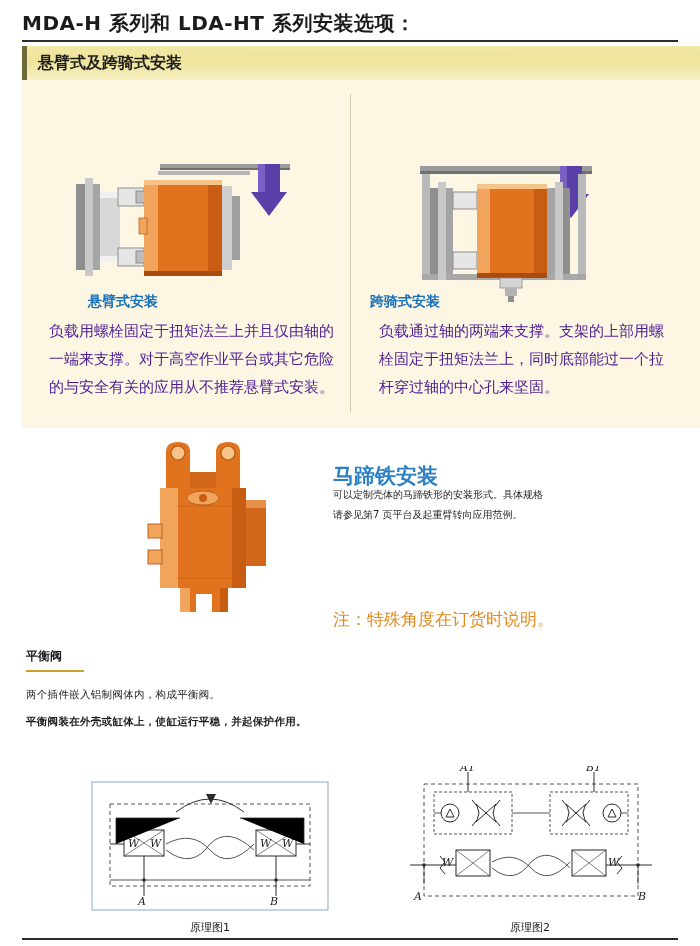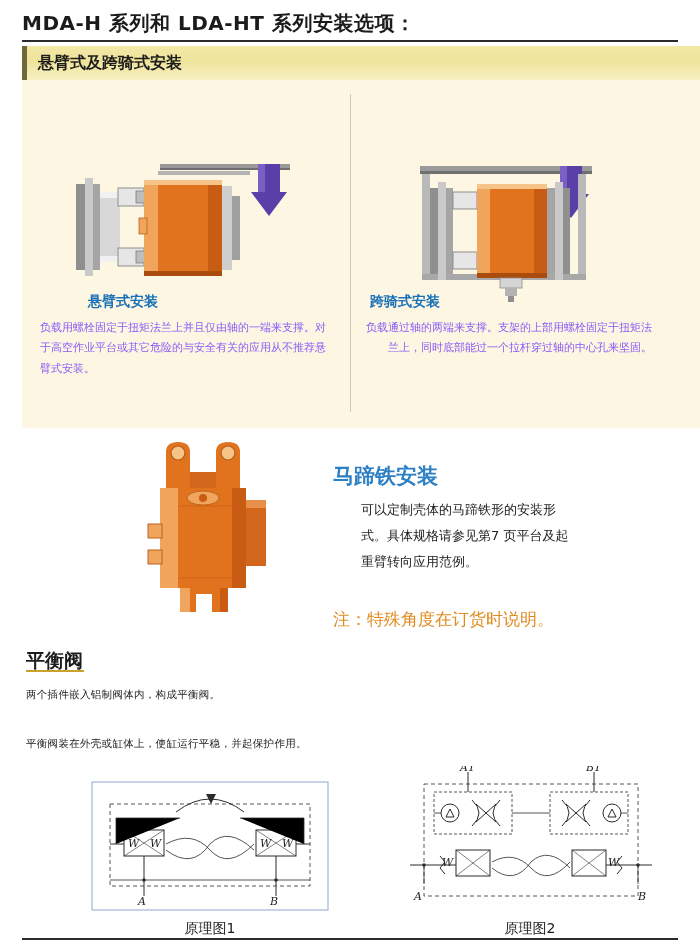--- a/index.html
+++ b/index.html
@@ -81,64 +81,64 @@
 
   
   .col-head {
     position: absolute;
     font-size: 14px;
     font-weight: bold;
     color: #1b72b8;
   }
   .col-body {
     position: absolute;
-    font-size: 11px;
+    font-size: 15px;
     line-height: 1.85;
-    color: #8b5cf6;
+    color: #4c1d95;
     width: 290px;
+    margin-left: 9px;
   }
 
   
   .illus {
     position: absolute;
   }
 
   
   .horseshoe-title {
     position: absolute;
     left: 333px;
     top: 462px;
     font-size: 21px;
     font-weight: bold;
     color: #2b7fc4;
   }
   .horseshoe-body {
     position: absolute;
     left: 333px;
-    top: 497px;
+    top: 485px;
     width: 210px;
-    font-size: 13px;
+    font-size: 10px;
     line-height: 2.0;
     color: #1c1c1c;
-    margin-left: 28px;
   }
   .horseshoe-note {
     position: absolute;
     left: 333px;
     top: 608px;
     font-size: 17px;
     color: #e08a1e;
   }
 
   
   .bv-title {
     position: absolute;
     left: 26px;
     top: 648px;
-    font-size: 19px;
+    font-size: 12px;
     font-weight: bold;
     color: #1b1b1b;
   }
   .bv-underline {
     position: absolute;
     left: 26px;
     top: 670px;
     width: 58px;
     height: 2px;
     background: #c9a227;
@@ -146,21 +146,21 @@
   .bv-line {
     position: absolute;
     left: 26px;
     font-size: 10.5px;
     color: #1c1c1c;
     letter-spacing: 0.3px;
     text-align: right;
   }
   .fig-caption {
     position: absolute;
-    font-size: 14px;
+    font-size: 11px;
     color: #1c1c1c;
     text-align: center;
   }
   .diagram-label {
     font-family: "DejaVu Serif", "Liberation Serif", serif;
     font-style: italic;
     font-size: 11px;
     fill: #1c1c1c;
   }
   .bottom-rule {
@@ -258,21 +258,21 @@
 
     <rect x="140" y="186" width="22" height="10" fill="#d5d5d5" stroke="#8d8d8d" stroke-width="0.8"></rect>
     <rect x="145" y="196" width="12" height="8" fill="#b3b3b3"></rect>
     <rect x="148" y="204" width="6" height="6" fill="#8f8f8f"></rect>
   </svg>
 
   <div class="col-head" style="left:18px; top:247px;margin-left:48px;">悬臂式安装</div>
   <div class="col-body" style="left:18px; top:272px;">负载用螺栓固定于扭矩法兰上并且仅由轴的一端来支撑。对于高空作业平台或其它危险的与安全有关的应用从不推荐悬臂式安装。</div>
 
   <div class="col-head" style="left:348px; top:247px;">跨骑式安装</div>
-  <div class="col-body" style="left:340px; top:272px;text-align:right;">负载通过轴的两端来支撑。支架的上部用螺栓固定于扭矩法兰上，同时底部能过一个拉杆穿过轴的中心孔来坚固。</div>
+  <div class="col-body" style="left:348px; top:272px;">负载通过轴的两端来支撑。支架的上部用螺栓固定于扭矩法兰上，同时底部能过一个拉杆穿过轴的中心孔来坚固。</div>
 </div>
 
 <svg class="illus" style="left:120px; top:438px;" width="210" height="190" viewBox="0 0 210 190">
 
   <path d="M46 14 Q46 4 58 4 Q70 4 70 14 L70 52 L46 52 Z" fill="#e2731e"></path>
   <path d="M96 14 Q96 4 108 4 Q120 4 120 14 L120 52 L96 52 Z" fill="#e2731e"></path>
   <ellipse cx="58" cy="15" rx="7" ry="7" fill="#f6c389" stroke="#b55a12" stroke-width="1.2"></ellipse>
   <ellipse cx="108" cy="15" rx="7" ry="7" fill="#f6c389" stroke="#b55a12" stroke-width="1.2"></ellipse>
 
   <path d="M70 34 L96 34 L96 56 L70 56 Z" fill="#d2661a"></path>
@@ -298,21 +298,21 @@
   <path d="M58 140 L112 140" stroke="#c05a12" stroke-width="1" opacity="0.6"></path>
 </svg>
 
 <div class="horseshoe-title">马蹄铁安装</div>
 <div class="horseshoe-body">可以定制壳体的马蹄铁形的安装形式。具体规格请参见第7 页平台及起重臂转向应用范例。</div>
 <div class="horseshoe-note">注：特殊角度在订货时说明。</div>
 
 <div class="bv-title">平衡阀</div>
 <div class="bv-underline"></div>
 <div class="bv-line" style="top:688px;">两个插件嵌入铝制阀体内，构成平衡阀。</div>
-<div class="bv-line" style="top:737px;">平衡阀装在外壳或缸体上，使缸运行平稳，并起保护作用。</div>
+<div class="bv-line" style="top:715px;font-weight:bold;">平衡阀装在外壳或缸体上，使缸运行平稳，并起保护作用。</div>
 
 <svg class="illus" style="left:80px; top:778px;" width="260" height="140" viewBox="0 0 260 140">
   <rect x="12" y="4" width="236" height="128" fill="#ffffff" stroke="#8ea9c9" stroke-width="1"></rect>
 
   <rect x="30" y="26" width="200" height="82" fill="none" stroke="#2b2b2b" stroke-width="0.8" stroke-dasharray="4,3"></rect>
 
   <path d="M96 34 Q130 8 164 34" fill="none" stroke="#2b2b2b" stroke-width="1"></path>
   <polygon points="126,16 136,16 131,26" fill="#2b2b2b"></polygon>
 
   <rect x="44" y="52" width="40" height="26" fill="#ffffff" stroke="#2b2b2b" stroke-width="1"></rect>

